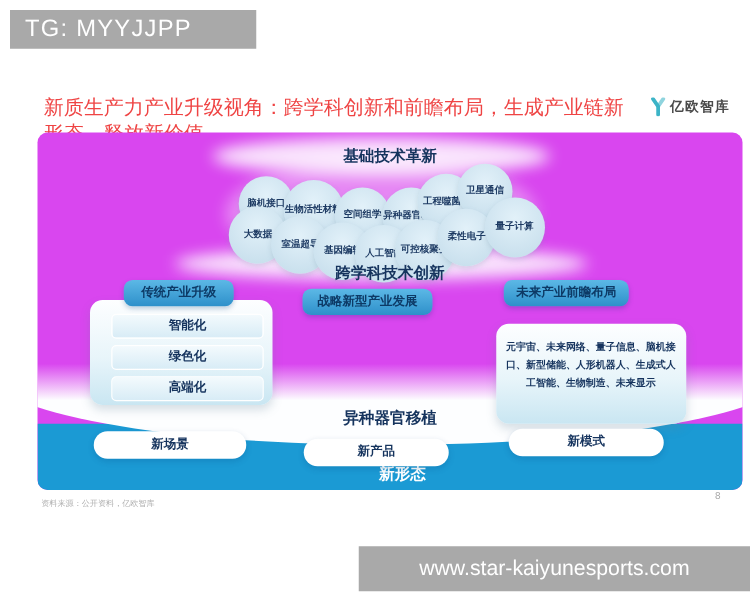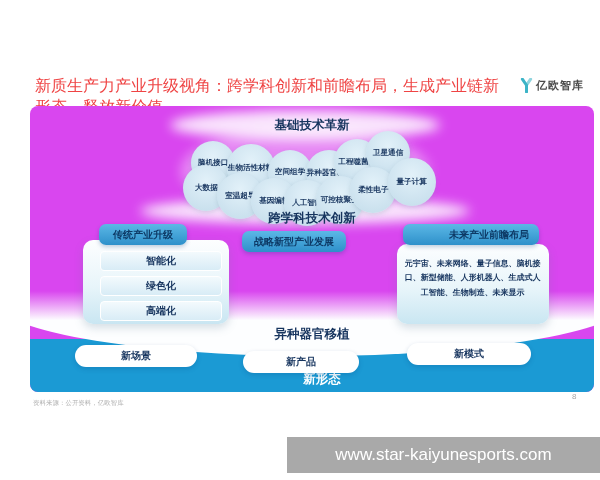--- a/index.html
+++ b/index.html
@@ -46,27 +46,27 @@
   .bubble .t{flex:none;width:132%;transform:scale(0.76);font-size:10px;line-height:10.5px;
     text-align:center;font-weight:bold;color:#1d3a63;word-break:break-all;}
 
   
   .panel-pill{position:absolute;z-index:3;height:21px;line-height:21px;border-radius:7px;
     text-align:center;font-size:10px;font-weight:bold;color:#0d3a66;
     background:linear-gradient(180deg,#5cb8e6 0%,#2e90ca 100%);
     box-shadow:0 2px 4px rgba(0,60,120,.25);}
   .pp-0{left:57px;top:118px;width:88px;margin-left:12px;}
   .pp-1{left:212px;top:125px;width:104px;}
-  .pp-2{left:373px;top:118px;width:100px;padding-left:36px;}
+  .pp-2{left:373px;top:118px;width:100px;}
   .panel-body{position:absolute;z-index:2;border-radius:10px;
     background:linear-gradient(180deg,#fdfeff 0%,#e8f5fa 55%,#c9e6f2 100%);
     box-shadow:0 4px 8px rgba(100,130,150,.25);box-sizing:border-box;}
-  .pb-0{left:53px;top:134px;width:146px;height:84px;padding:11px 7px 0 17px;}
+  .pb-0{left:42px;top:134px;width:146px;height:84px;padding:11px 7px 0 17px;}
   .pb-1{left:207px;top:142px;width:150px;height:76px;}
-  .pb-2{left:367px;top:138px;width:152px;height:80px;}
+  .pb-2{left:367px;top:153px;width:152px;height:80px;}
   .panel-item{height:18px;line-height:18px;margin-bottom:5px;border-radius:4px;text-align:center;
     font-size:10px;font-weight:bold;color:#16345E;border:1px solid #ffffff;
     background:linear-gradient(180deg,#f3fafd 0%,#d8ecf6 100%);}
   .panel-text{width:131%;transform:scale(0.76);transform-origin:0 0;margin:12px 0 0 0;
     padding:0 6px;box-sizing:border-box;font-size:10.5px;line-height:19px;text-align:center;
     font-weight:bold;color:#16345E;}
 
   
   .outcome-pill{position:absolute;z-index:4;background:#ffffff;border-radius:12px;height:22px;
     line-height:22px;text-align:center;font-size:10px;font-weight:bold;color:#16345E;
@@ -78,20 +78,21 @@
   
   .src-note{position:absolute;left:33px;top:394px;color:#b0b0b0;}
   .src-note span{display:inline-block;font-size:9px;transform:scale(0.72);transform-origin:0 0;white-space:nowrap;}
   .page-num{position:absolute;left:572px;top:392px;color:#a8a8a8;font-size:8px;}
 </style>
 </head>
 <body>
 
 <div class="stage">
 
+  <div class="tg-box">TG: MYYJJPP</div>
 
   <div class="slide-title">新质生产力产业升级视角：跨学科创新和前瞻布局，生成产业链新形态，释放新价值</div>
 
   <div class="logo">
     <svg viewBox="0 0 20 20">
       <path d="M15.5 1.5 L10 9.5" stroke="#8FD4DE" stroke-width="4" fill="none" stroke-linecap="round"></path>
       <path d="M4.5 1.5 L10 9.5 L10 18.5" stroke="#3CB4C7" stroke-width="4" fill="none" stroke-linecap="round"></path>
     </svg>
     <span class="logo-text">亿欧智库</span>
   </div>

